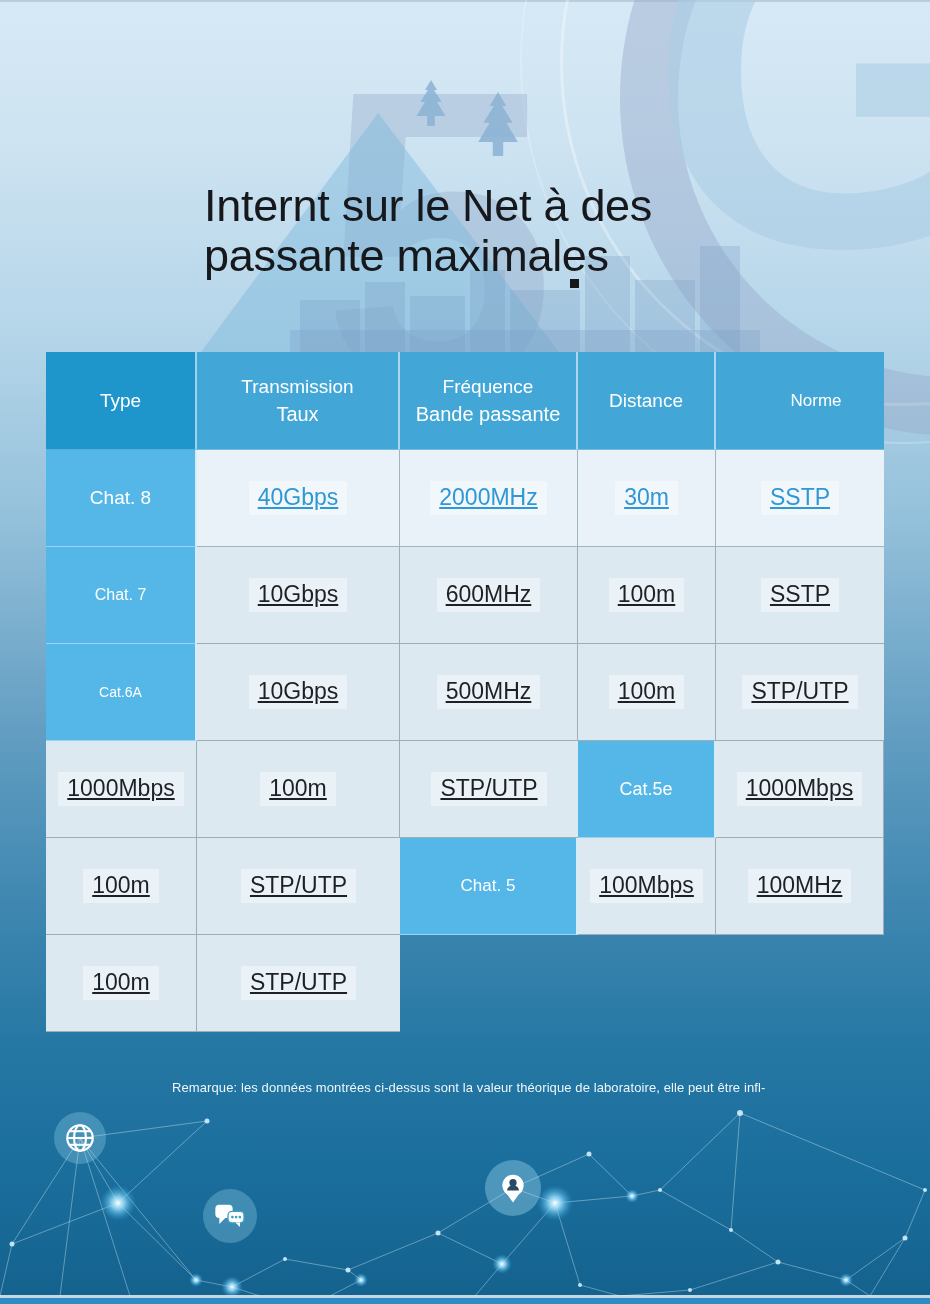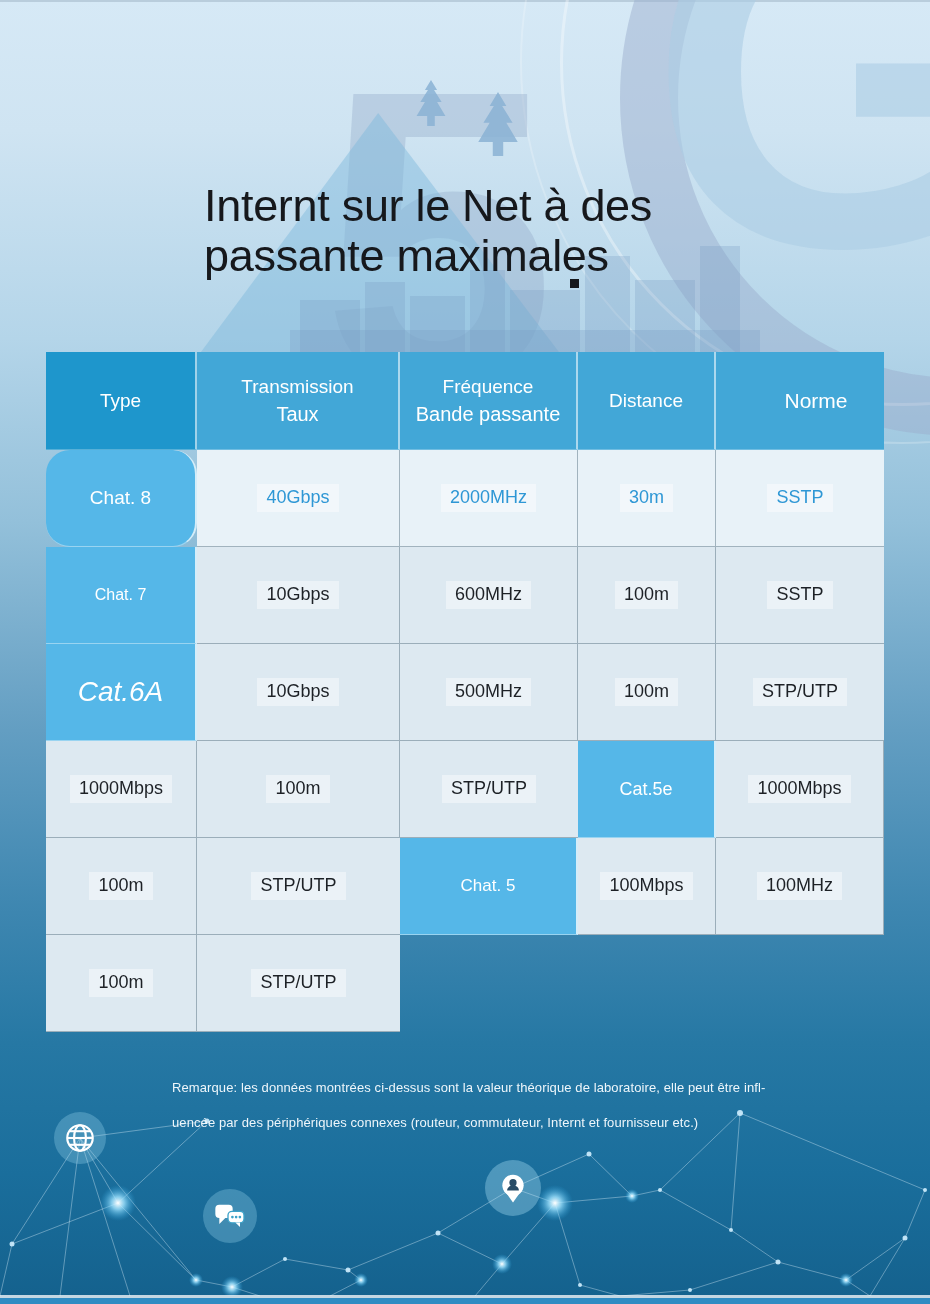--- a/index.html
+++ b/index.html
@@ -37,27 +37,27 @@
   .dot{position:absolute;left:570px;top:279px;width:9px;height:9px;background:#16181c;z-index:5;}
   
   .tbl{position:absolute;left:46px;top:352px;width:805px;z-index:10;display:grid;
     grid-template-columns:151px 203px 178px 138px 168px;
     grid-template-rows:98px repeat(6,97px);}
   .cell{display:flex;align-items:center;justify-content:center;text-align:center;}
   .th{background:#42a7d7;color:#fff;flex-direction:column;gap:5px;font-size:19px;
     border-right:2px solid rgba(228,243,251,.65);border-bottom:1px solid rgba(255,255,255,.25);}
   .th .sub{font-size:20px;}
   .th-first{background:#1e96cc;}
-  .th-norme{font-size:21px;padding-left:32px;}
+  .th-norme{font-size:17px;padding-left:32px;}
   .lab{background:#55b7e8;color:#fff;font-size:18px;
     border-right:2px solid rgba(236,247,252,.85);border-bottom:1px solid rgba(255,255,255,.4);}
-  .lab-0{font-size:19px;border-radius:24px;} .lab-1{font-size:16px;} .lab-2{font-size:28px;font-style:italic;}
+  .lab-0{font-size:19px;} .lab-1{font-size:16px;} .lab-2{font-size:14px;}
   .lab-3{font-size:17px;} .lab-5{font-size:17px;}
-  .td{background:#dde9f1;color:#1d2126;font-size:18px;
-    border-right:1px solid rgba(90,115,132,.5);border-bottom:1px solid rgba(90,115,132,.5);}
+  .td{background:#dde9f1;color:#1d2126;font-size:23px;
+    border-right:1px solid rgba(90,115,132,.5);border-bottom:1px solid rgba(90,115,132,.5);text-decoration:underline;}
   .hl{background:#e8f2f8;color:#2e97d5;}
   .lastcol{border-right:none;}
   .v{background:rgba(255,255,255,.42);padding:3px 9px;line-height:1.2;}
   
   .note{position:absolute;left:172px;top:1066px;z-index:10;color:#eef6fb;font-size:13px;
     line-height:26px;letter-spacing:.1px;}
   .note span{display:block;white-space:nowrap;margin-top:9px;}
   
   .net{position:absolute;left:0;top:1084px;z-index:2;}
   .icon-circle{position:absolute;z-index:3;border-radius:50%;display:flex;align-items:center;justify-content:center;}
@@ -194,21 +194,20 @@
     <div class="cell td">
         <span class="v">100m</span>
       </div>
     <div class="cell td lastcol">
         <span class="v">STP/UTP</span>
       </div>
   </div>
 
   <div class="note">
     <span>Remarque: les données montrées ci-dessus sont la valeur théorique de laboratoire, elle peut être infl-</span>
-    <span>uencée par des périphériques connexes (routeur, commutateur, Internt et fournisseur etc.)</span>
   </div>
 
   <svg class="net" width="930" height="212" viewBox="0 0 930 212">
     <defs>
       <radialGradient id="glow">
         <stop offset="0%" stop-color="#ffffff" stop-opacity="1"></stop>
         <stop offset="35%" stop-color="#9fe3ff" stop-opacity=".8"></stop>
         <stop offset="100%" stop-color="#28a0dc" stop-opacity="0"></stop>
       </radialGradient>
     </defs>

